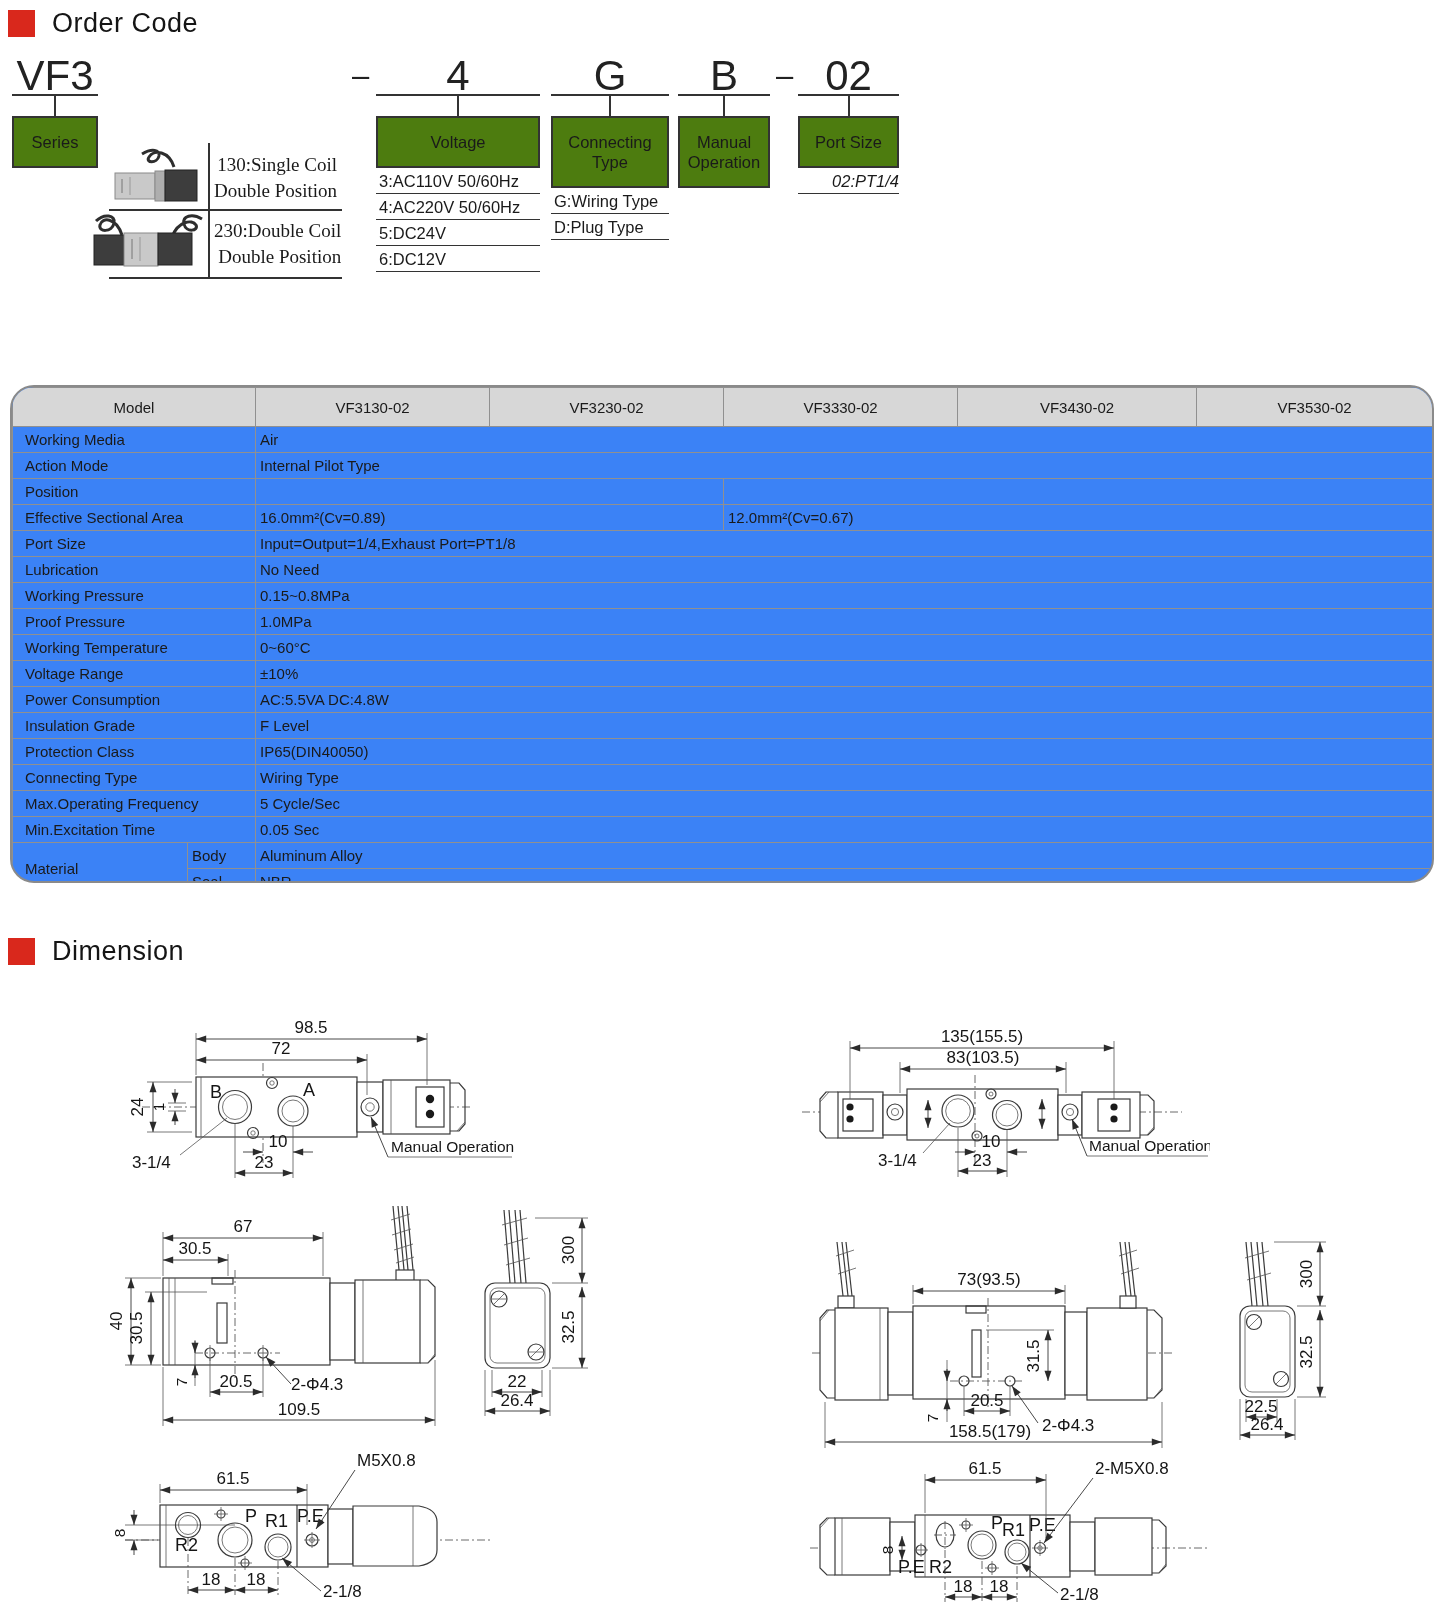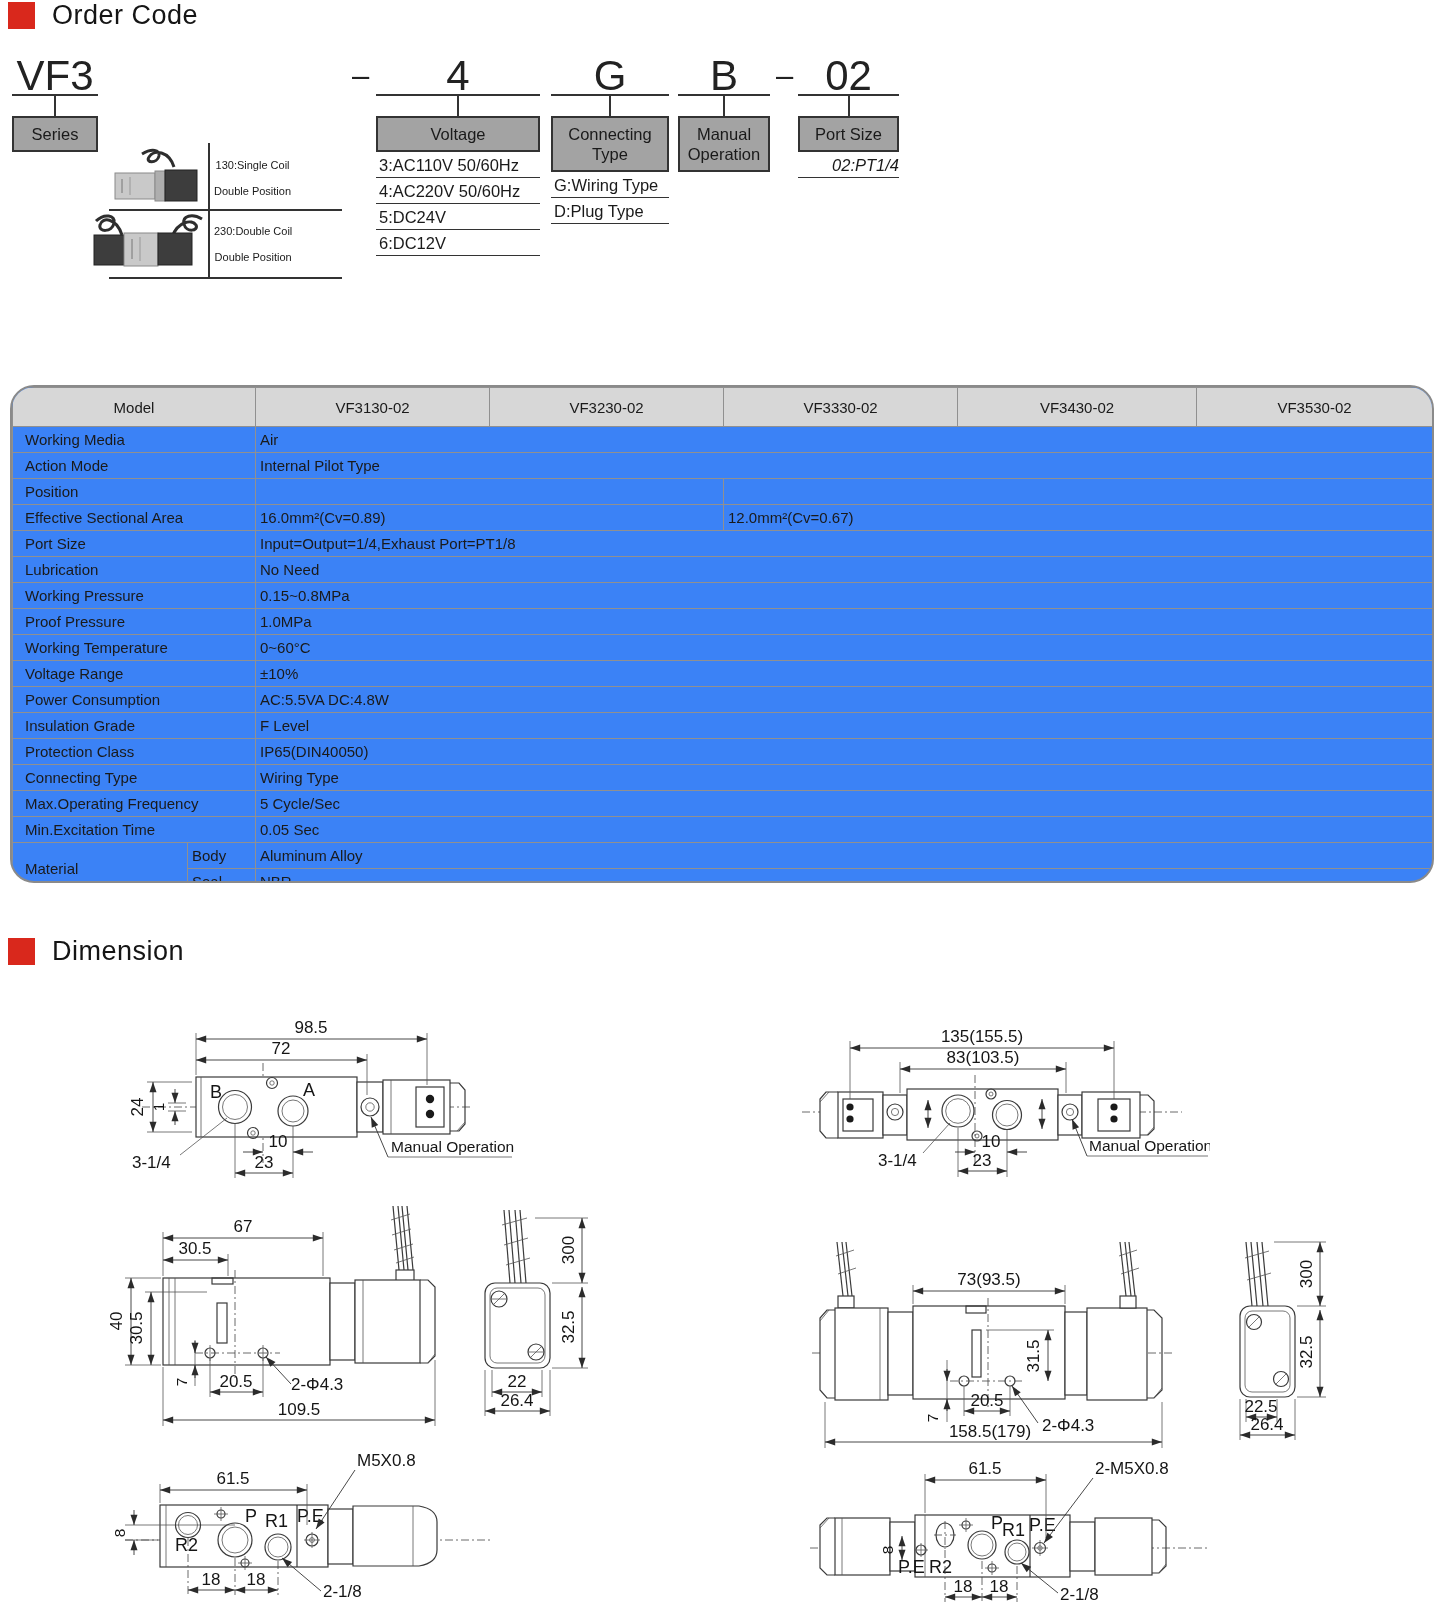--- a/index.html
+++ b/index.html
@@ -7,27 +7,27 @@
         font-family:"Liberation Sans",sans-serif;color:#1a1a1a;}
   .abs{position:absolute;}
   
   .sec{position:absolute;display:flex;align-items:center;gap:17px;}
   .sec .sq{width:27px;height:27px;}
   .sec .t{font-size:27px;color:#151515;letter-spacing:.5px;}
   
   .oc-col{position:absolute;top:58px;text-align:center;}
   .oc-code{font-size:42px;color:#222;height:36px;line-height:36px;border-bottom:2px solid #333;}
   .oc-tick{width:2px;height:20px;background:#333;margin:0 auto;}
-  .oc-box{border:2px solid #333;background:#a3a3a3;font-size:16.5px;line-height:20px;padding:6px 1px;color:#1a1a1a;}
+  .oc-box{border:2px solid #333;background:#4d7c0f;font-size:16.5px;line-height:20px;padding:14px 1px;color:#1a1a1a;}
   .oc-dash{position:absolute;top:58px;font-size:31px;color:#222;}
   .oc-opt{font-size:16.5px;text-align:left;padding:4px 0 2px 3px;border-bottom:1.6px solid #333;color:#1a1a1a;white-space:nowrap;}
   .oc-opt.center{text-align:right;font-style:italic;}
   .coil-line-v{position:absolute;width:1.6px;background:#333;}
   .coil-line-h{position:absolute;height:1.6px;background:#333;}
-  .coil-opt{position:absolute;font-size:11px;line-height:26px;text-align:center;white-space:nowrap;}
+  .coil-opt{position:absolute;font-size:19px;line-height:26px;text-align:right;white-space:nowrap;font-family:Liberation Serif, serif;}
   
   .spec-wrap{position:absolute;left:10px;top:385px;width:1420px;height:494px;
              border:2px solid #8a8a8a;border-radius:24px;overflow:hidden;background:#3b82f6;}
   table.spec{border-collapse:collapse;table-layout:fixed;width:1420px;height:494px;}
   table.spec th,table.spec td{border:1px solid #909090;font-weight:normal;font-size:15px;
              padding:0 4px;overflow:hidden;white-space:nowrap;}
   table.spec th{background:#d7d7d7;height:38px;color:#1a1a1a;}
   table.spec td{height:25px;text-align:left;color:#1a1a1a;}
   table.spec td.lbl{text-align:left;padding-left:12px;}
   
@@ -39,21 +39,21 @@
   svg text{font-family:"Liberation Sans",sans-serif;fill:#151515;}
   svg .dt{font-size:17px;}
   svg .dts{font-size:15.5px;}
   svg .pl{font-size:18px;}
 </style>
 </head>
 <body>
 
 <div class="page">
 
-  <div class="sec" style="left:8px;top:0;">
+  <div class="sec" style="left:8px;top:8px;">
     <div class="sq" style="background:#d9281c"></div>
     <div class="t">Order Code</div>
   </div>
 
   <div class="oc-col" style="left:12px;width:86px;">
     <div class="oc-code">VF3</div>
     <div class="oc-tick"></div>
     <div class="oc-box">Series</div>
   </div>
 

